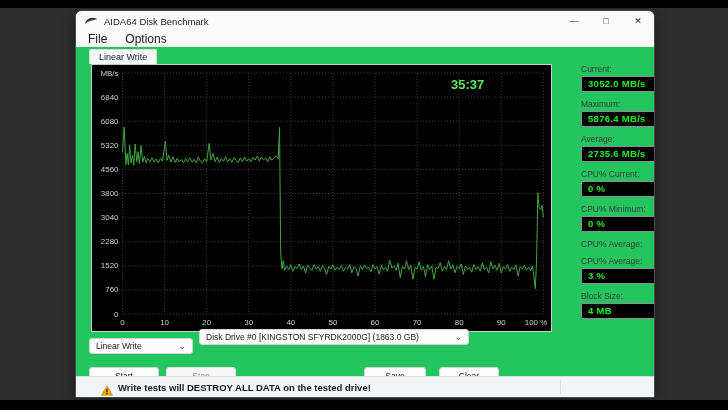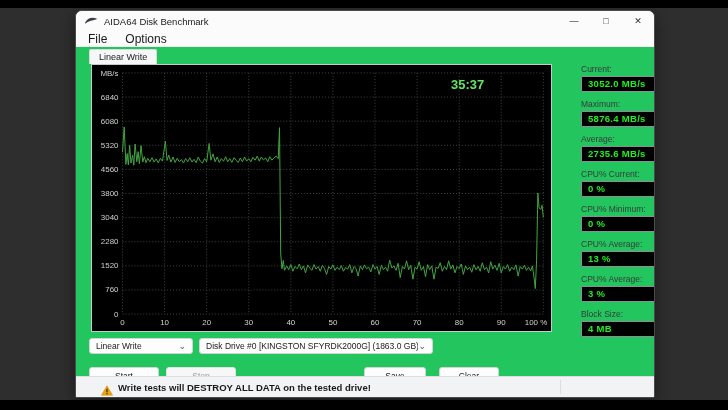--- a/index.html
+++ b/index.html
@@ -51,21 +51,21 @@
     line-height:11px; white-space:nowrap;
   }
 
   .select {
     position:absolute; height:16px; background:#fdfdfd; border:1px solid #d2d4d6; border-radius:3px;
     font-size:8.5px; color:#1a1a1a; display:flex; align-items:center; padding:0 6px; cursor:default;
   }
   .select .chev { margin-left:auto; font-size:9px; color:#555; line-height:6px; }
   .select .sel-text { white-space:nowrap; overflow:hidden; }
   #test-type-select { left:13px; top:291px; width:104px; }
-  #drive-select { left:123px; top:291px; width:234px; }
+  #drive-select { left:123px; top:282px; width:270px; }
 
   .btn {
     position:absolute; top:320px; height:17px; background:#fdfdfd; border:1px solid #d2d4d6;
     border-radius:3px; font-size:8.5px; color:#1a1a1a; font-family:"Liberation Sans",sans-serif;
     display:flex; align-items:center; justify-content:center; cursor:default;
   }
   #start-btn { left:13px; width:70px; }
   #stop-btn { left:90px; width:70px; color:#9c9c9c; background:#f7f7f7; border-color:#e2e2e2; }
   #save-btn { left:288px; width:62px; }
   #clear-btn { left:363px; width:60px; }
@@ -180,21 +180,20 @@
         <div class="stat-group">
           <div class="stat-label">CPU% Current:</div>
           <div class="stat-value">0 %</div>
         </div>
         <div class="stat-group">
           <div class="stat-label">CPU% Minimum:</div>
           <div class="stat-value">0 %</div>
         </div>
         <div class="stat-group">
           <div class="stat-label">CPU% Average:</div>
-          <div class="stat-value">13 %</div>
         </div>
         <div class="stat-group">
           <div class="stat-label">CPU% Average:</div>
           <div class="stat-value">3 %</div>
         </div>
         <div class="stat-group">
           <div class="stat-label">Block Size:</div>
           <div class="stat-value">4 MB</div>
         </div>
       </div>

